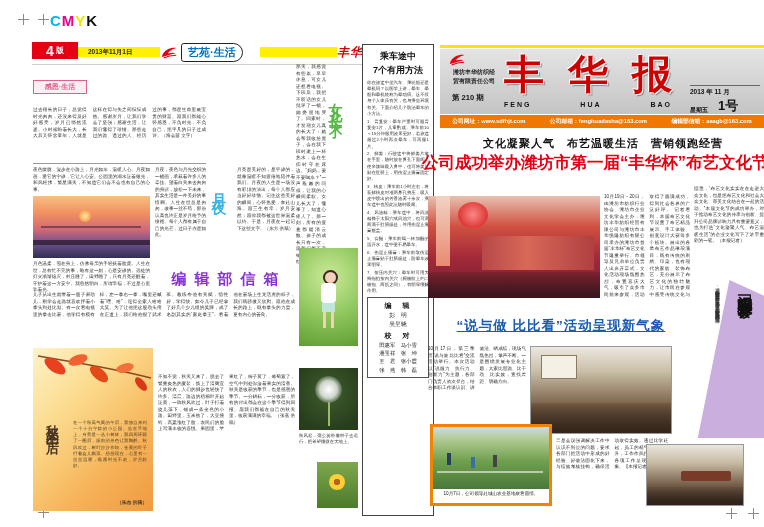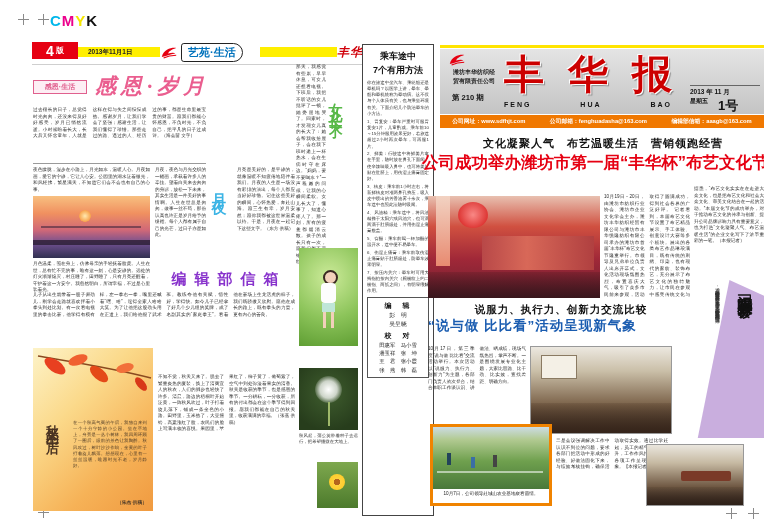--- a/index.html
+++ b/index.html
@@ -47,21 +47,20 @@
             <path d="M2 13 C4 4 14 2 18 3 C12 5 10 7 9 9 C13 8 16 8 17 9 C11 10 7 12 2 13Z" fill="#e60012"></path>
             <path d="M4 14 C8 12 14 11 18 11" stroke="#e60012" stroke-width="1.2" fill="none"></path>
           </svg>
       </span>
       <span style="margin-left:3px;border:1.5px solid #222;border-radius:3px 10px 10px 3px;padding:1px 6px;font-size:11px;font-weight:bold;color:#0072bc;white-space:nowrap;">艺苑·生活</span>
     </div>
     <div class="abs serif" style="left:337px;top:44px;font-size:12px;font-weight:bold;font-style:italic;color:#d0000a;letter-spacing:1px;">丰华报</div>
     <div class="abs" style="left:32px;top:64px;width:338px;border-top:1px solid #cfcfcf;"></div>
 
     <div class="abs" style="left:33px;top:80px;width:52px;height:12px;border:1px solid #e0608e;background:#fdeef4;color:#e0608e;font-size:7px;font-weight:bold;display:flex;align-items:center;justify-content:center;">感恩·生活</div>
-    <div class="abs serif" style="left:95px;top:72px;width:150px;font-size:21px;font-weight:bold;color:#ea5e8f;letter-spacing:5px;font-style:italic;">感恩·岁月</div>
 
     <div class="abs t c3" style="left:33px;top:107px;width:173px;height:53px;">过去很长的日子，总觉得时光匆匆，还没来得及好好感受，岁月已悄然流逝。小时候盼着长大，长大后又怀念童年，人就是这样在得与失之间慢慢成熟。感谢岁月，让我们学会了坚强；感谢生活，让我们懂得了珍惜。那些走过的路、遇过的人、经历过的事，都是生命里最宝贵的财富。愿我们都能心怀感恩，不负时光，不负自己，把平凡的日子过成诗。（海会苗 文字）</div>
     <div class="abs" style="left:33px;top:163px;width:173px;border-top:1px solid #9a9a9a;"></div>
 
     <div class="abs t" style="left:33px;top:167px;width:117px;height:27px;">夜色朦胧，漫步在小路上，月光如水，温暖人心。月夜如画，爱它的宁静，它让人心安。公园里的湖水泛着微光，和风轻拂，繁星满天，不知道它们会不会也有自己的心事。</div>
     <div class="abs ph" style="left:33px;top:196px;width:117px;height:62px;background:linear-gradient(180deg,#f8c080 0%,#f09060 28%,#d06878 55%,#705090 76%,#303050 100%);">
       <div style="position:absolute;left:46px;top:14px;width:12px;height:12px;border-radius:50%;background:radial-gradient(circle,#ffe9b0,#f7a24a 70%,transparent 72%);"></div>
       <div style="position:absolute;left:0;top:44px;width:117px;height:5px;background:#2a1e33;opacity:.8;"></div>
       <div style="position:absolute;left:8px;top:30px;width:100px;height:2px;background:rgba(40,25,50,.5);"></div>
     </div>
@@ -152,21 +151,21 @@
         <span>华</span>
         <span>报</span>
       </div>
       <div style="position:absolute;left:64px;top:52px;width:168px;display:flex;justify-content:space-between;font-size:7px;font-weight:bold;color:#111;letter-spacing:2px;">
         <span>FENG</span>
         <span>HUA</span>
         <span>BAO</span>
       </div>
       <div style="position:absolute;left:250px;top:36px;width:70px;border-top:1px solid #666;padding-top:2px;">
         <div style="font-size:6.5px;font-weight:bold;color:#111;">2013 年 11 月</div>
-        <div style="display:flex;align-items:flex-start;">
+        <div style="display:flex;align-items:flex-end;">
           <span style="font-size:6px;font-weight:bold;color:#111;">星期五</span>
           <span style="font-size:13px;font-weight:bold;color:#111;margin-left:10px;">1号</span>
         </div>
         <div style="font-size:5px;font-weight:bold;color:#111;">农历癸巳年九月廿八</div>
       </div>
     </div>
     <div class="abs" style="left:2px;top:115px;width:324px;height:13px;background:#f07800;display:flex;align-items:center;justify-content:space-around;">
       <span style="font-size:5.8px;font-weight:bold;color:#fff;">公司网址：www.sdfhjt.com</span>
       <span style="font-size:5.8px;font-weight:bold;color:#fff;">公司邮箱：fenghuadasha@163.com</span>
       <span style="font-size:5.8px;font-weight:bold;color:#fff;">编辑部信箱：aaagb@163.com</span>
@@ -180,22 +179,21 @@
       <div style="position:absolute;left:30px;top:6px;width:30px;height:26px;border-radius:50%;background:radial-gradient(circle,#ff8a8a,#e03030 70%);opacity:.85;"></div>
       <div style="position:absolute;left:0;bottom:0;width:172px;height:26px;background:linear-gradient(180deg,rgba(60,20,25,.2),#38161c);"></div>
       <div style="position:absolute;left:54px;top:40px;width:112px;height:34px;background:linear-gradient(90deg,#b84848,#d86858 40%,#b04040);"></div>
     </div>
     <div class="abs t c2" style="left:166px;top:194px;width:86px;height:108px;">
       <span>10月19日－20日，由潍坊市纺织行业协会、潍坊市企业文化学会主办，潍坊丰华纺织经贸有限公司与潍坊市丰华悦隆纺织有限公司承办的潍坊市首届“丰华杯”布艺文化节隆重举行。市领导及兄弟单位负责人出席开幕式，文化活动现场氛围热烈，布置喜庆大气，吸引了众多市民前来参观，活动取得了圆满成功，得到社会各界的广泛好评。</span>
       <span>记者看到，本届布艺文化节设置了布艺精品展示、手工体验、创意设计大赛等多个板块。展出的各类布艺作品琳琅满目，既有传统的刺绣、印染，也有现代的家纺、装饰布艺，充分展示了布艺文化的独特魅力，让市民在参观中感受传统文化与现代时尚的完美融合，也为广大布艺爱好者搭建了交流学习的平台。</span>
     </div>
     <div class="abs t" style="left:256px;top:186px;width:70px;height:92px;">据悉，“布艺文化实实在在走进大众文化，也是把布艺文化和社会大众文化、审美文化结合在一起的活动。”本届文化节的成功举办，对于推动布艺文化的传承与创新、提升公司品牌影响力具有重要意义，也为打造“文化凝聚人气、布艺温暖生活”的企业文化写下了浓墨重彩的一笔。（本报记者）</div>
 
-    <div class="abs" style="left:-8px;top:303px;width:262px;text-align:center;font-size:10.5px;font-weight:bold;color:#111;letter-spacing:1px;">说服力、执行力、创新力交流比较</div>
-    <div class="abs" style="left:-10px;top:317px;width:266px;text-align:left;font-size:13.5px;font-weight:bold;color:#1a5cb0;letter-spacing:1px;">“说与做 比比看”活动呈现新气象</div>
+    <div class="abs" style="left:-10px;top:317px;width:266px;text-align:center;font-size:13.5px;font-weight:bold;color:#1a5cb0;letter-spacing:1px;text-decoration:underline;">“说与做 比比看”活动呈现新气象</div>
     <div class="abs t c2" style="left:-10px;top:346px;width:98px;height:76px;">10月17日，第三季度“说与做 比比看”交流活动举行。本次活动以“说服力、执行力、创新力”为主题，各部门负责人依次登台，结合本职工作谈认识、讲做法、晒成绩，现场气氛热烈，掌声不断。一是围绕发展专业化主题，大家比思路、比干劲、比实效，查找差距、明确方向。</div>
     <div class="abs ph" style="left:92px;top:346px;width:140px;height:86px;border:0.5px solid #999;background:linear-gradient(180deg,#ece8e0 0%,#cabfa8 28%,#7a6148 68%,#4e3c2c 100%);">
       <div style="position:absolute;left:10px;top:8px;width:34px;height:22px;background:#f4f0e6;border:1px solid #8a7a62;"></div>
       <div style="position:absolute;left:0;bottom:0;width:140px;height:30px;background:linear-gradient(180deg,rgba(50,35,25,.15),#35241a);"></div>
     </div>
     <div class="abs ph" style="left:-8px;top:424px;width:122px;height:82px;border:3px solid #f08300;box-sizing:border-box;background:#fff;">
       <div style="position:absolute;left:0;top:0;width:116px;height:62px;background:linear-gradient(180deg,#ccdce4 0%,#b2ca92 20%,#6fa04e 55%,#49783a 100%);">
         <div style="position:absolute;left:14px;top:26px;width:4px;height:12px;background:#23435a;"></div>
         <div style="position:absolute;left:38px;top:30px;width:4px;height:11px;background:#3a6ea5;"></div>
         <div style="position:absolute;left:60px;top:28px;width:4px;height:12px;background:#444;"></div>

